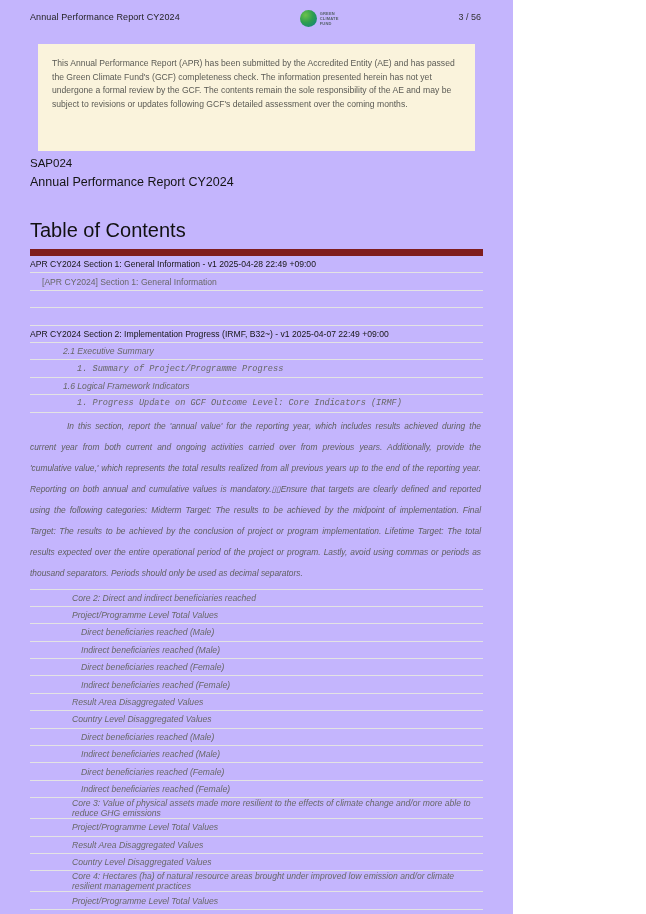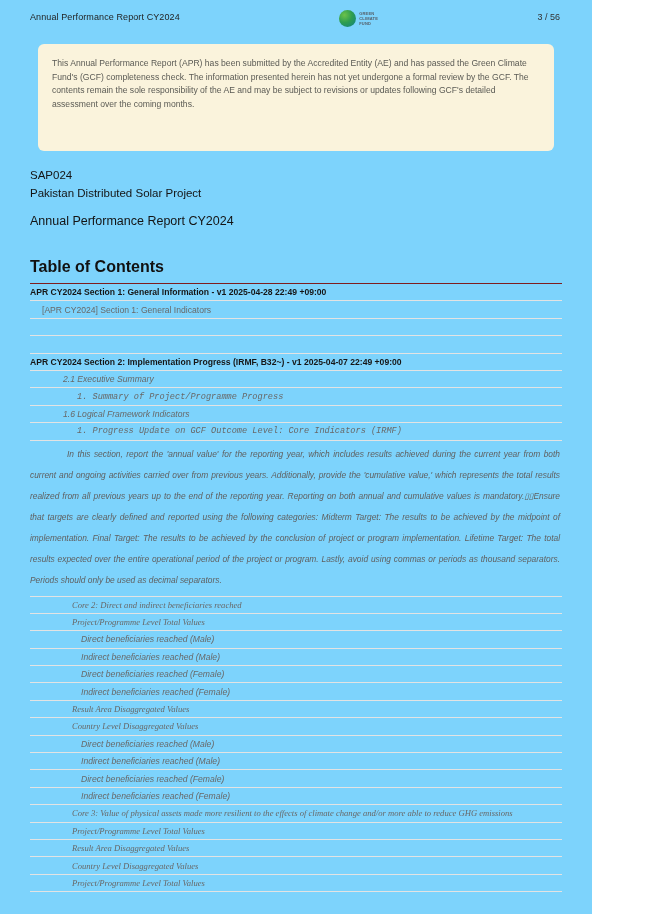--- a/index.html
+++ b/index.html
@@ -1,22 +1,22 @@
 <!DOCTYPE html>
 <html><head>
 <meta charset="utf-8">
 <style>
   * { margin: 0; padding: 0; box-sizing: border-box; }
   html, body { background: #ffffff; }
   body { font-family: "Liberation Sans", sans-serif; }
   .page {
     position: relative;
-    width: 592px;
+    width: 513px;
     min-height: 914px;
-    background: #7dd3fc;
+    background: #c4b5fd;
     overflow: hidden;
   }
 
   
   .page-header {
     display: flex;
     justify-content: space-between;
     align-items: flex-start;
     padding: 12px 32px 0 30px;
   }
@@ -40,96 +40,95 @@
     background: #faf3dc;
     padding: 13px 14px 10px 14px;
   }
   .notice-text {
     font-size: 8.6px;
     line-height: 13.5px;
     color: #5a5a54;
   }
 
   
-  .titles { margin: 18px 30px 0 30px; }
+  .titles { margin: 6px 30px 0 30px; }
   .project-code  { font-size: 11.5px; color: #141414; margin-bottom: 6px; }
   .project-title { font-size: 11.5px; color: #141414; margin-bottom: 15px; }
   .report-title  { font-size: 12.5px; color: #141414; }
 
   
   .toc-heading {
     margin: 30px 30px 0 30px;
-    font-size: 16px;
-    font-weight: bold;
+    font-size: 20px;
+    font-weight: normal;
     color: #111;
     padding-bottom: 7px;
-    border-bottom: 1px solid #7f1d1d;
+    border-bottom: 7px solid #7f1d1d;
   }
   .toc-entries { margin: 0 30px; }
   .toc-row {
     min-height: 17.4px;
     display: flex;
     align-items: center;
     border-bottom: 1px solid #e3e3e3;
     font-size: 8.6px;
     color: #666;
   }
-  .toc-row.bold   { font-weight: bold; color: #161616; }
+  .toc-row.bold   { font-weight: normal; color: #161616; }
   .toc-row.gray   { color: #686868; }
   .toc-row.italic { font-style: italic; color: #686868; }
   .toc-row.empty  { }
   .toc-row.paragraph {
     display: block;
     font-style: italic;
     color: #5f5f5f;
     font-size: 8.4px;
     line-height: 21px;
     text-align: justify;
     text-indent: 37px;
     padding: 3px 2px 5px 0;
     min-height: auto;
   }
   .ind0 { padding-left: 0; }
   .ind1 { padding-left: 12px; }
   .ind2 { padding-left: 33px; }
   .ind3 { padding-left: 47px; font-family: Liberation Mono, monospace; }
-  .ind4 { padding-left: 42px; font-family: Liberation Serif, serif; }
+  .ind4 { padding-left: 42px; }
   .ind5 { padding-left: 51px; }
 </style>
 </head>
 <body>
 
 <div class="page">
 
   <div class="page-header">
     <span class="header-title">Annual Performance Report CY2024</span>
     <span class="logo">
       <span class="logo-globe"></span>
       <span class="logo-text">GREEN
 CLIMATE
 FUND</span>
     </span>
     <span class="page-number">3 / 56</span>
   </div>
 
-  <div class="notice-box" style="background: rgb(250, 243, 220); border-radius: 6px;">
+  <div class="notice-box" style="background: rgb(250, 243, 220);">
     <div class="notice-text">This Annual Performance Report (APR) has been submitted by the Accredited Entity (AE) and has passed the Green Climate Fund's (GCF) completeness check. The information presented herein has not yet undergone a formal review by the GCF. The contents remain the sole responsibility of the AE and may be subject to revisions or updates following GCF's detailed assessment over the coming months.</div>
   </div>
 
   <div class="titles">
     <div class="project-code">SAP024</div>
-    <div class="project-title">Pakistan Distributed Solar Project</div>
     <div class="report-title">Annual Performance Report CY2024</div>
   </div>
 
   <div class="toc-heading">Table of Contents</div>
 
   <div class="toc-entries">
       <div class="toc-row bold ind0">APR CY2024 Section 1: General Information - v1 2025-04-28 22:49 +09:00</div>
-      <div class="toc-row gray ind1">[APR CY2024] Section 1: General Indicators</div>
+      <div class="toc-row gray ind1">[APR CY2024] Section 1: General Information</div>
       <div class="toc-row empty ind0"></div>
       <div class="toc-row empty ind0"></div>
       <div class="toc-row bold ind0">APR CY2024 Section 2: Implementation Progress (IRMF, B32~) - v1 2025-04-07 22:49 +09:00</div>
       <div class="toc-row italic ind2">2.1 Executive Summary</div>
       <div class="toc-row italic ind3">1. Summary of Project/Programme Progress</div>
       <div class="toc-row italic ind2">1.6 Logical Framework Indicators</div>
       <div class="toc-row italic ind3">1. Progress Update on GCF Outcome Level: Core Indicators (IRMF)</div>
       <div class="toc-row paragraph ind0">In this section, report the 'annual value' for the reporting year, which includes results achieved during the current year from both current and ongoing activities carried over from previous years. Additionally, provide the 'cumulative value,' which represents the total results realized from all previous years up to the end of the reporting year. Reporting on both annual and cumulative values is mandatory.▯▯Ensure that targets are clearly defined and reported using the following categories: Midterm Target: The results to be achieved by the midpoint of implementation. Final Target: The results to be achieved by the conclusion of project or program implementation. Lifetime Target: The total results expected over the entire operational period of the project or program. Lastly, avoid using commas or periods as thousand separators. Periods should only be used as decimal separators.</div>
       <div class="toc-row italic ind4">Core 2: Direct and indirect beneficiaries reached</div>
       <div class="toc-row italic ind4">Project/Programme Level Total Values</div>
@@ -140,16 +139,17 @@
       <div class="toc-row italic ind4">Result Area Disaggregated Values</div>
       <div class="toc-row italic ind4">Country Level Disaggregated Values</div>
       <div class="toc-row italic ind5">Direct beneficiaries reached (Male)</div>
       <div class="toc-row italic ind5">Indirect beneficiaries reached (Male)</div>
       <div class="toc-row italic ind5">Direct beneficiaries reached (Female)</div>
       <div class="toc-row italic ind5">Indirect beneficiaries reached (Female)</div>
       <div class="toc-row italic ind4">Core 3: Value of physical assets made more resilient to the effects of climate change and/or more able to reduce GHG emissions</div>
       <div class="toc-row italic ind4">Project/Programme Level Total Values</div>
       <div class="toc-row italic ind4">Result Area Disaggregated Values</div>
       <div class="toc-row italic ind4">Country Level Disaggregated Values</div>
+      <div class="toc-row italic ind4">Core 4: Hectares (ha) of natural resource areas brought under improved low emission and/or climate resilient management practices</div>
       <div class="toc-row italic ind4">Project/Programme Level Total Values</div>
     </div>
 
 </div>
 
 </body></html>

